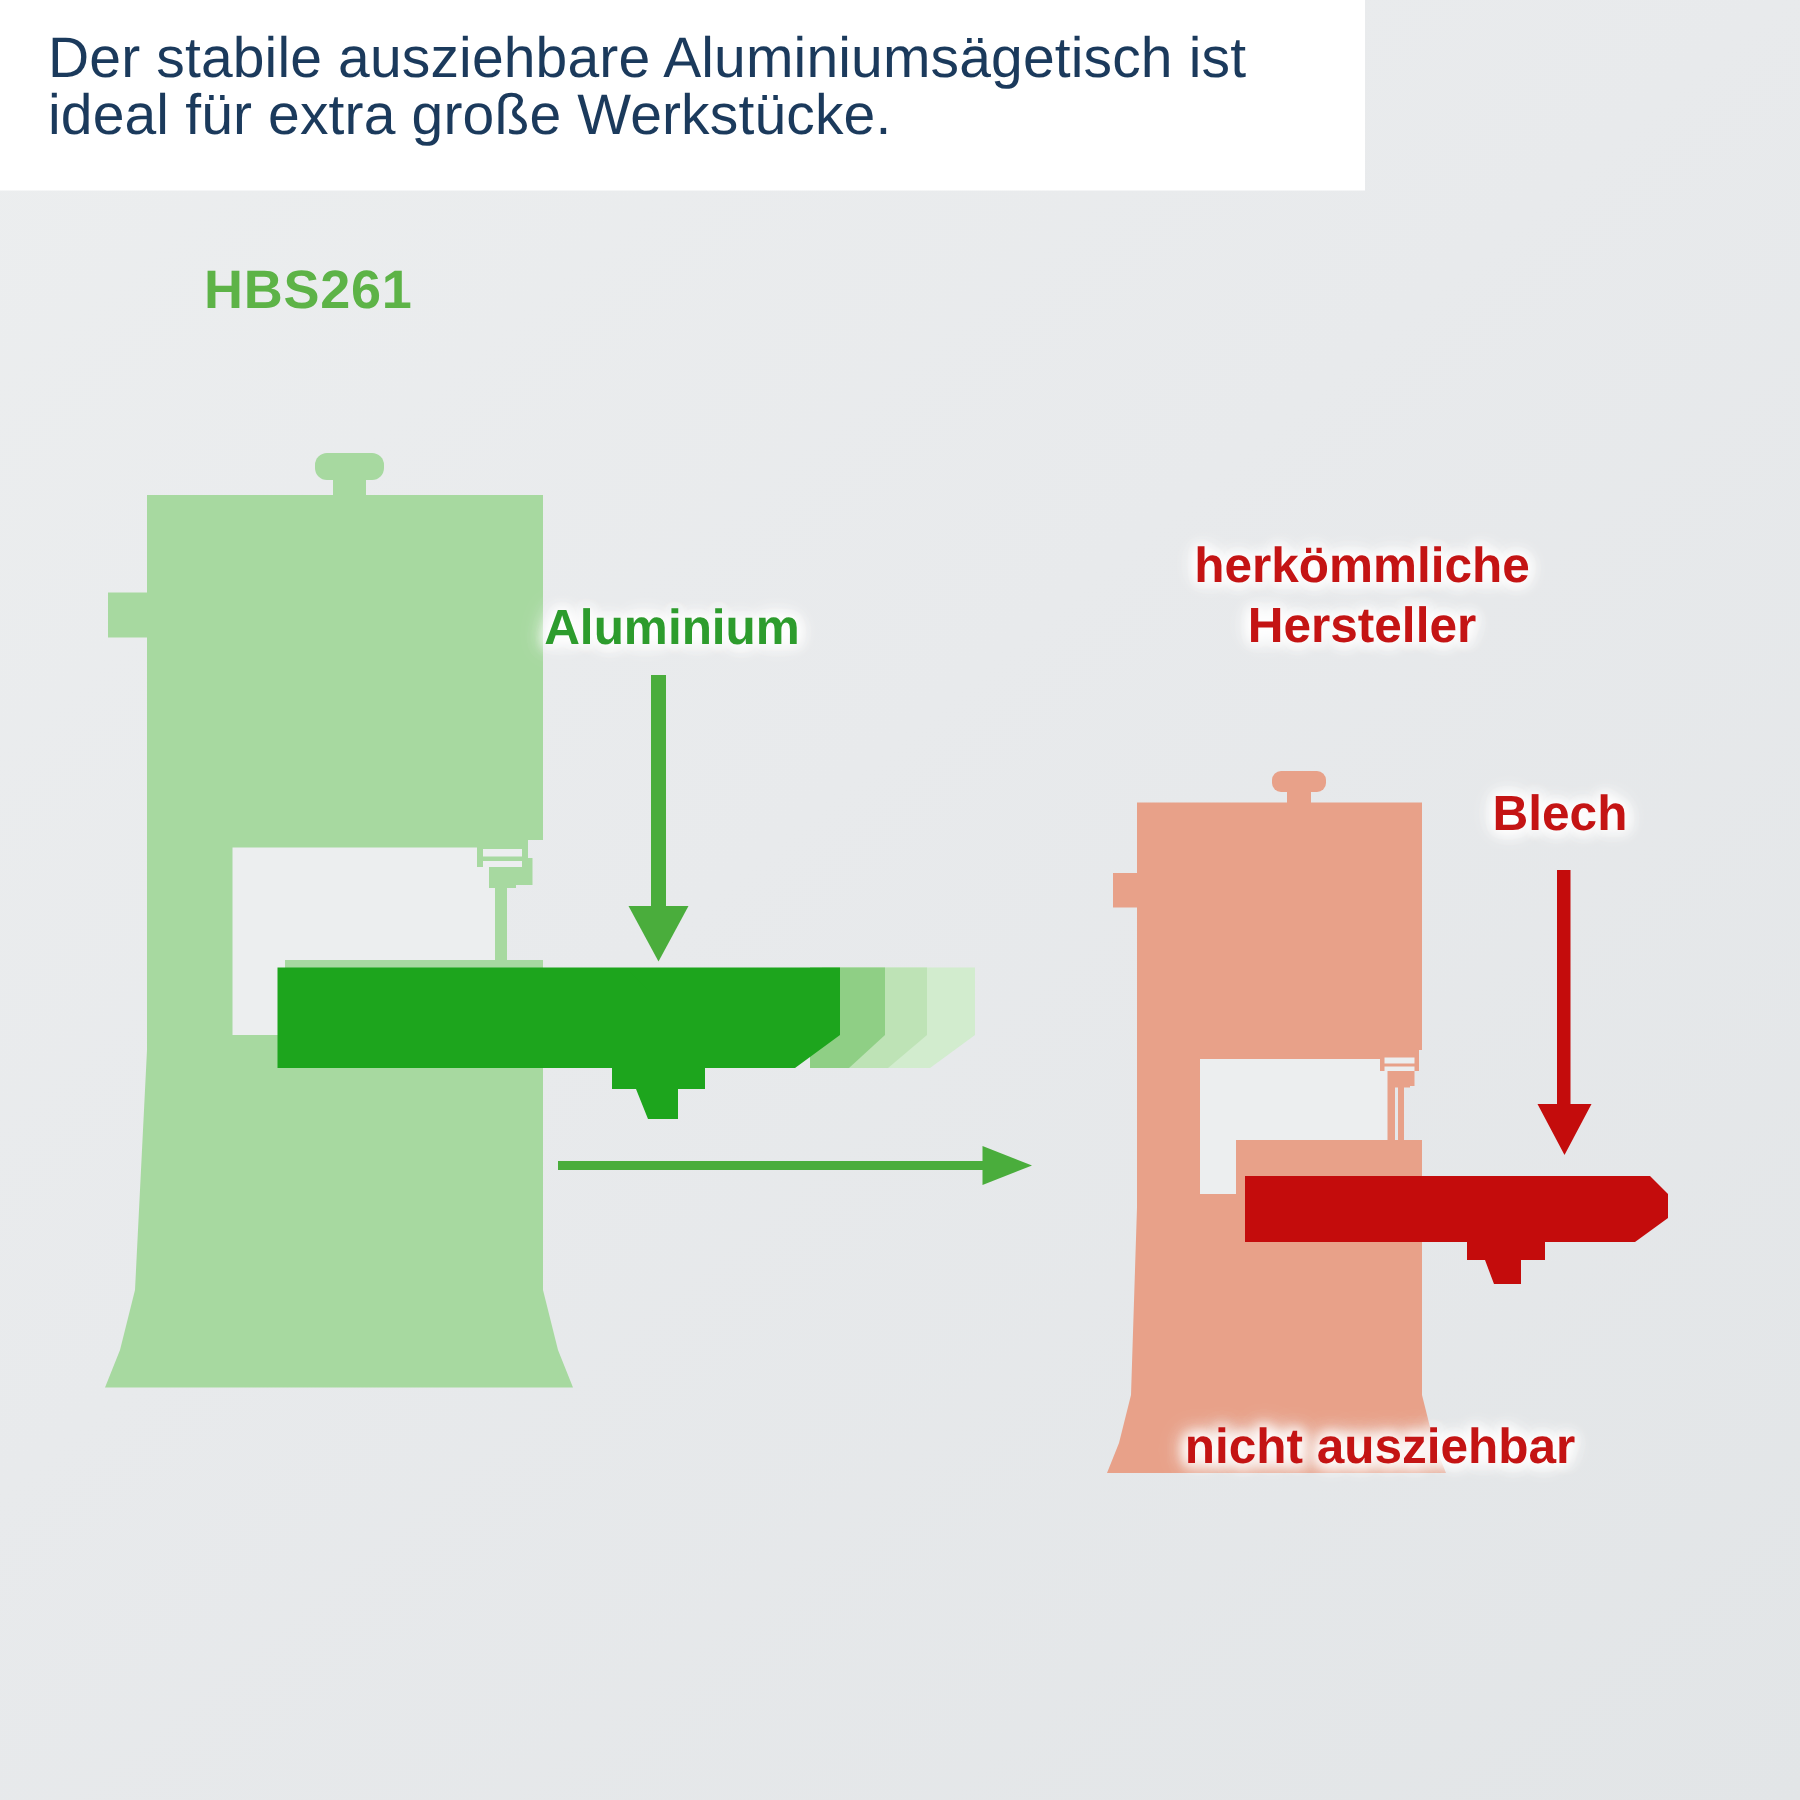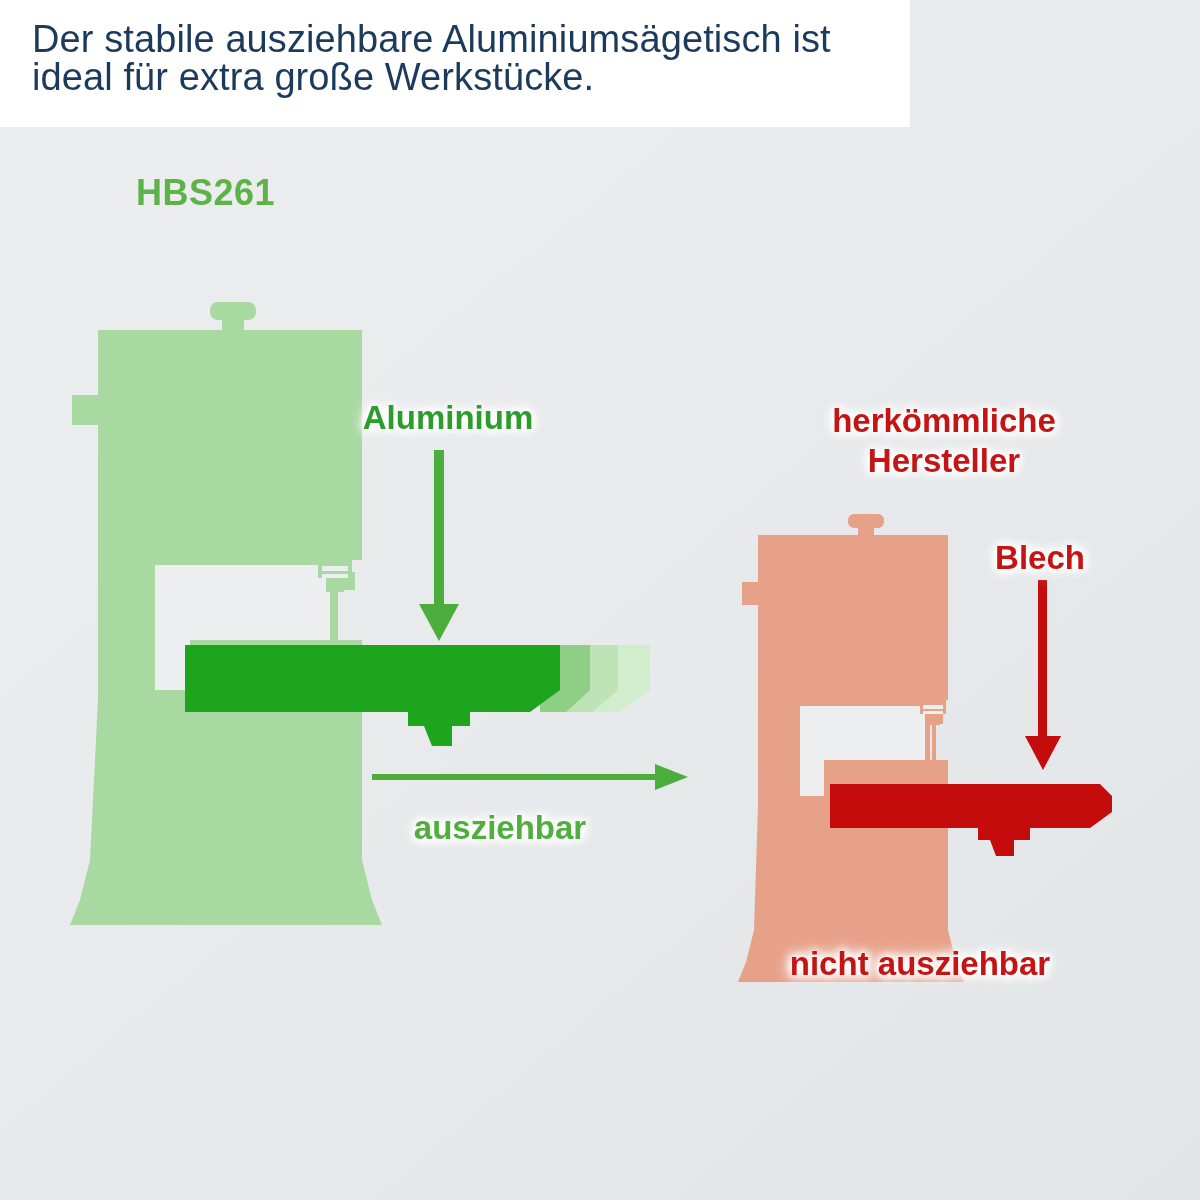--- a/index.html
+++ b/index.html
@@ -68,34 +68,32 @@
     color: #2d9c2d;
   }
   #label-extendable {
     left: 320px;
     top: 808px;
     width: 360px;
     font-size: 33px;
     color: #4fae3e;
   }
   #label-conventional {
-    left: 784px;
+    left: 748px;
     top: 357px;
     width: 320px;
     font-size: 33px;
     color: #c41414;
-    margin-top: 44px;
   }
   #label-sheet {
     left: 920px;
     top: 522px;
     width: 240px;
     font-size: 33px;
     color: #c41414;
-    margin-top: 16px;
   }
   #label-not-extendable {
     left: 700px;
     top: 944px;
     width: 440px;
     font-size: 33px;
     color: #c41414;
   }
 
   
@@ -258,19 +256,18 @@
   </svg>
 
   <div id="caption-banner">
     <p id="caption-text">Der stabile ausziehbare Aluminiumsägetisch ist
 ideal für extra große Werkstücke.</p>
   </div>
 
   <div id="model-label">HBS261</div>
 
   <div class="label" id="label-aluminium">Aluminium</div>
-  <div class="label" id="label-extendable">ausziehbar</div>
   <div class="label" id="label-conventional">herkömmliche
 Hersteller</div>
   <div class="label" id="label-sheet">Blech</div>
   <div class="label" id="label-not-extendable">nicht ausziehbar</div>
 
 </div>
 
 </body></html>

